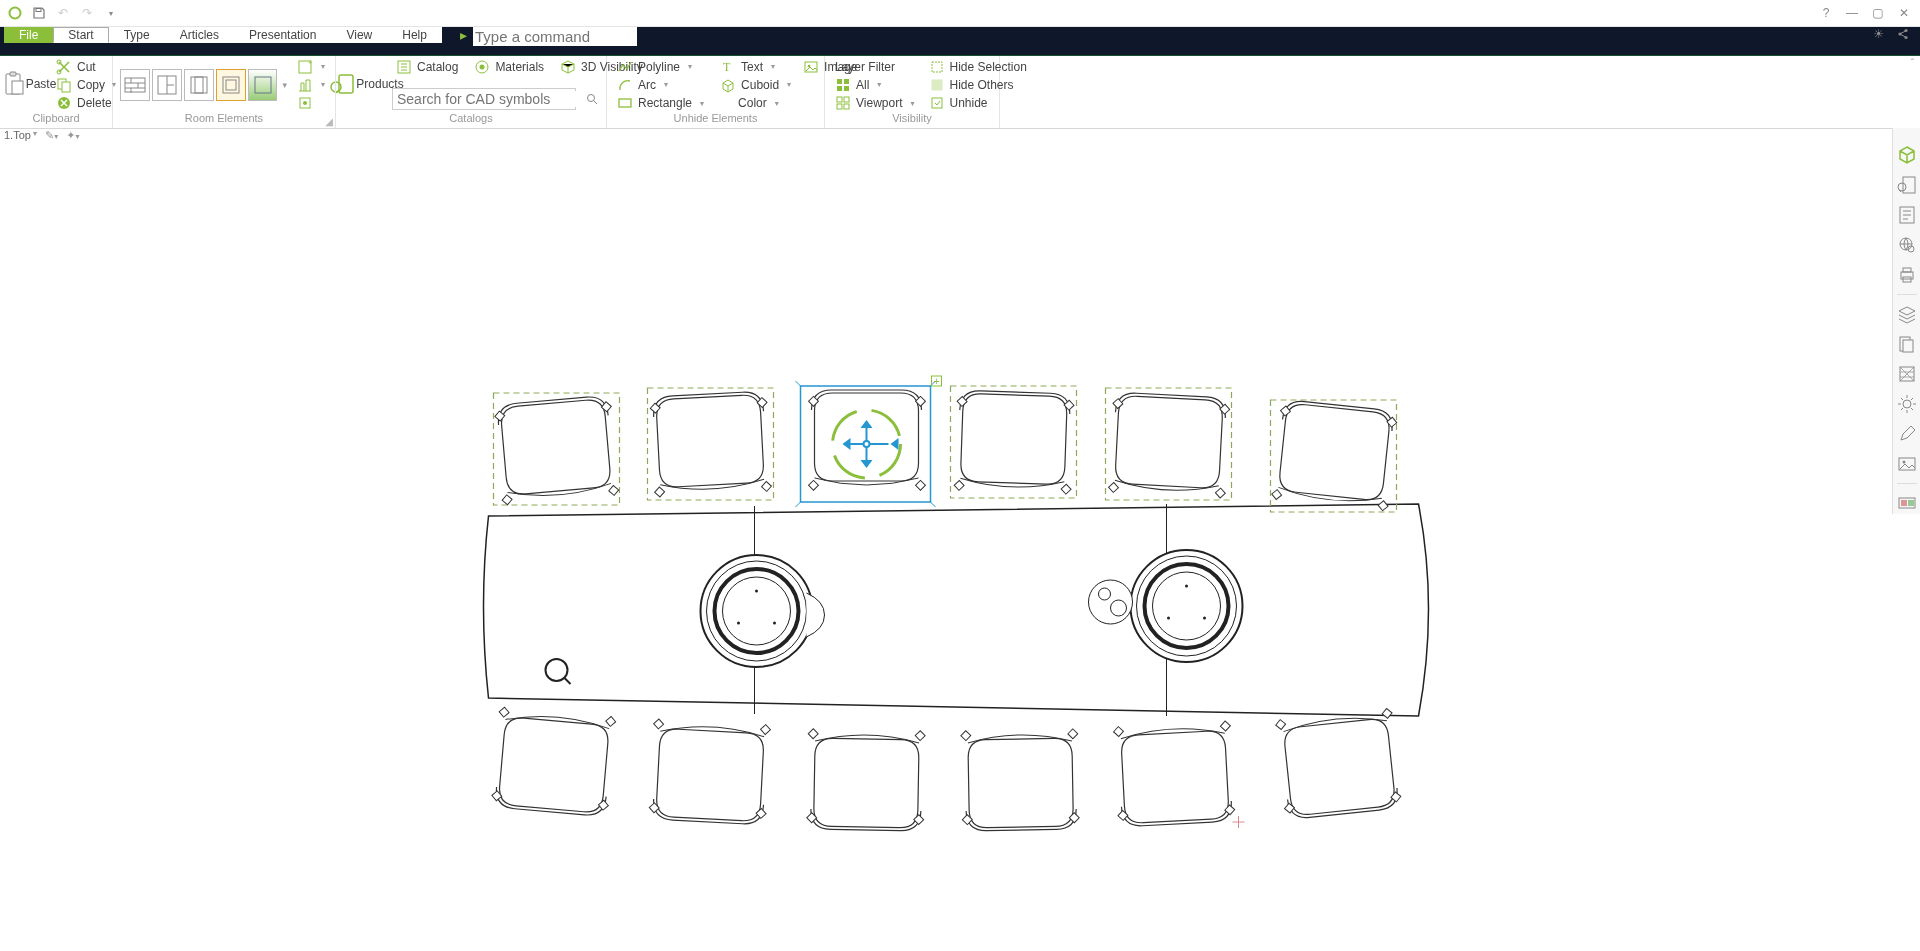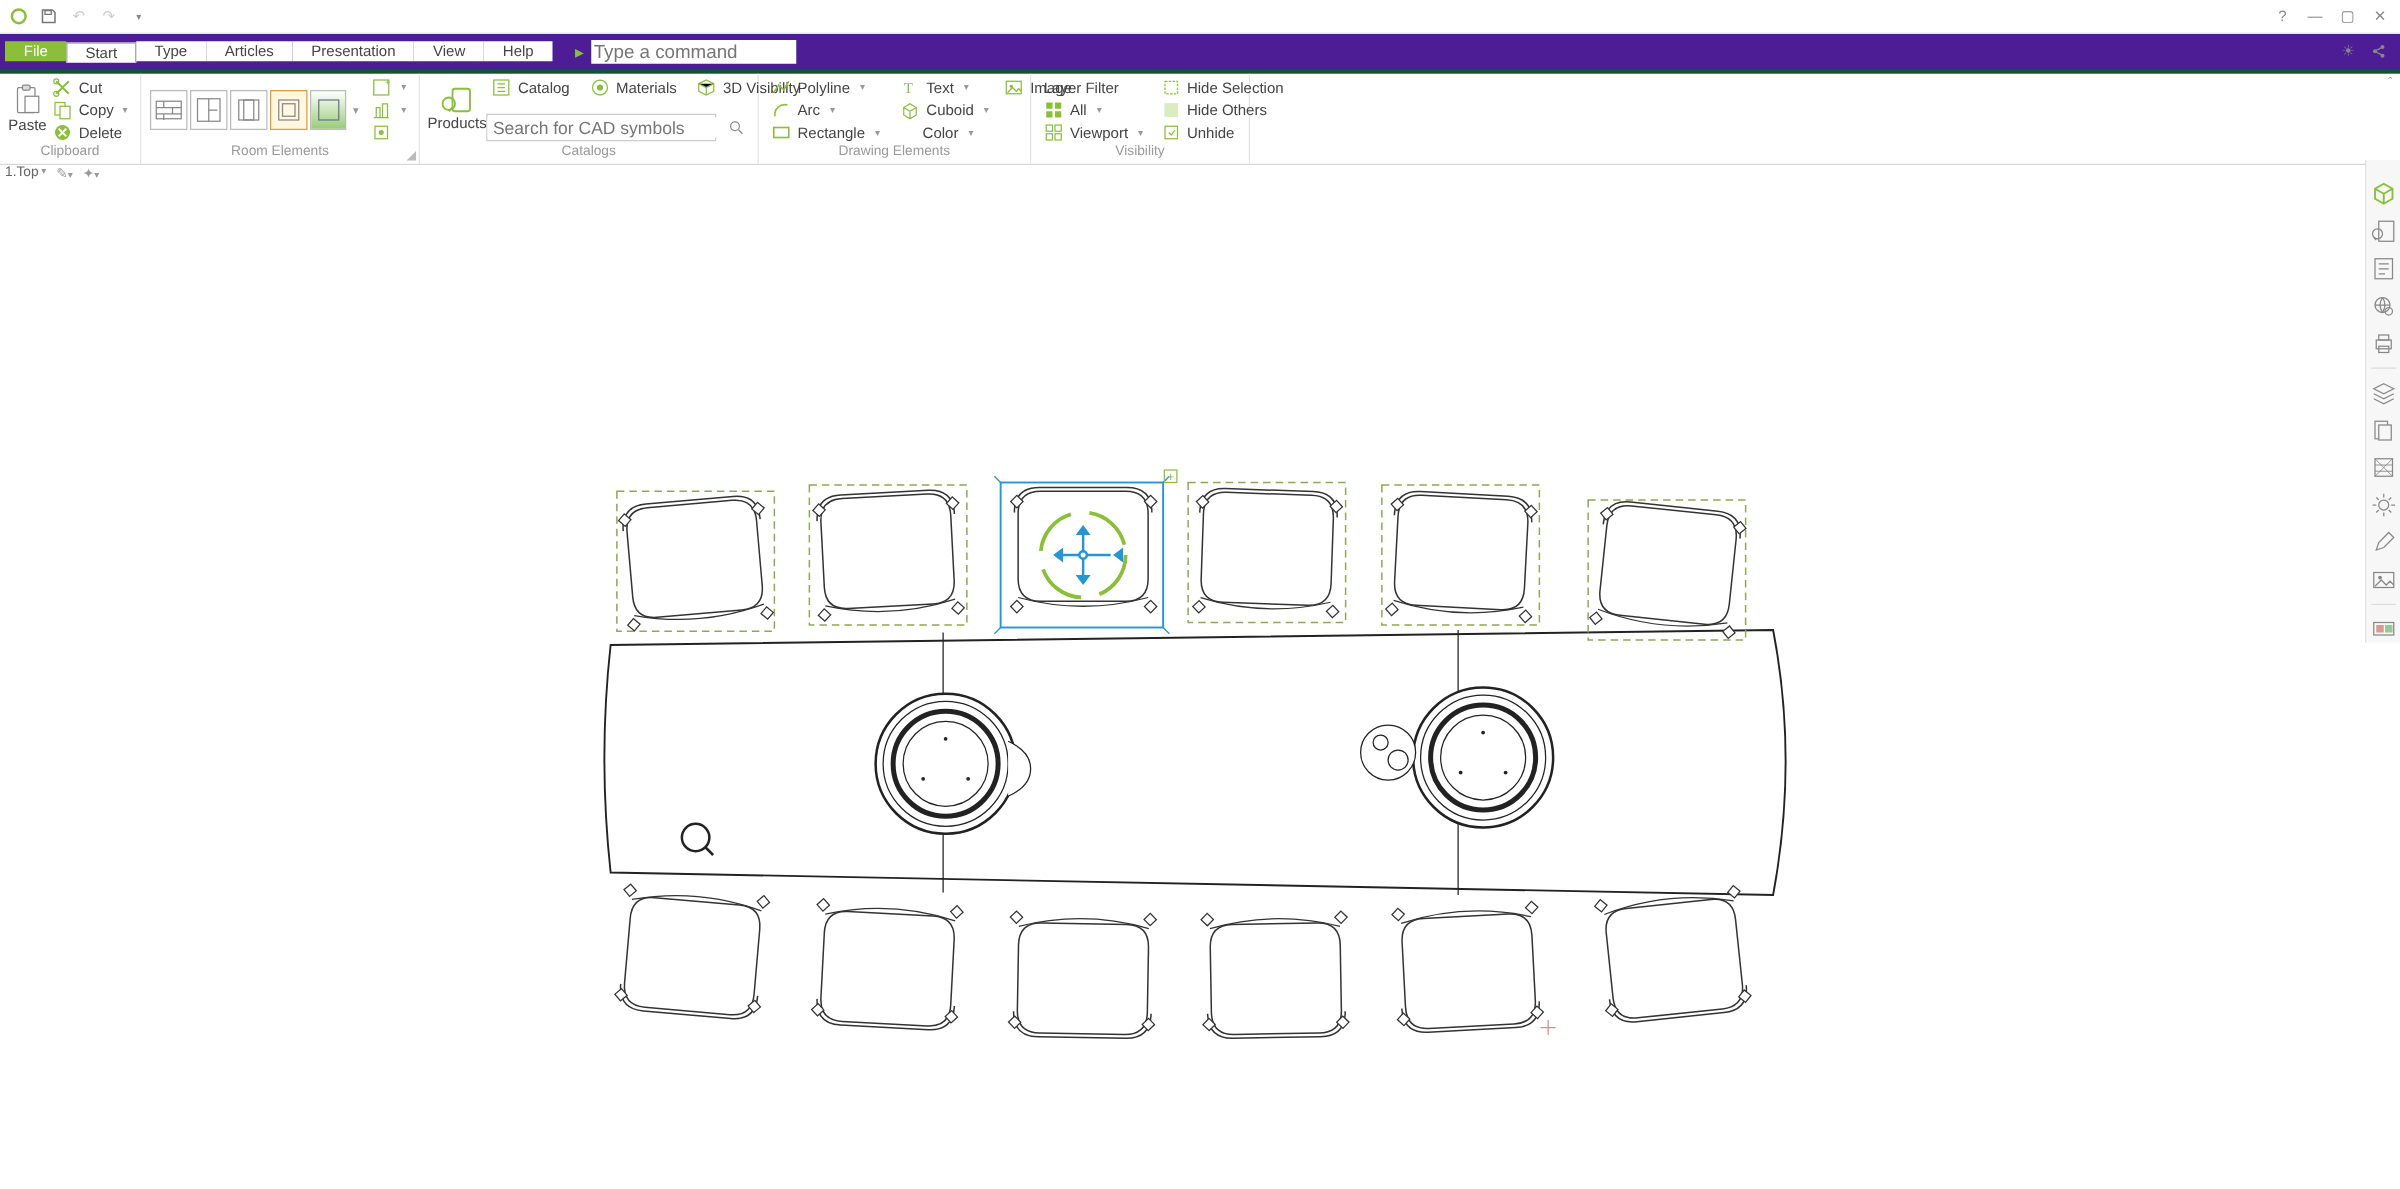--- a/index.html
+++ b/index.html
@@ -4,32 +4,32 @@
 <style>
 html,body{margin:0;padding:0;font-family:"Segoe UI",Arial,sans-serif;font-size:12px;color:#333;background:#fff;height:100%;overflow:hidden}
 .titlebar{height:26px;display:flex;align-items:center;background:#fff;border-bottom:1px solid #e5e5e5;position:relative}
 .qat{display:flex;align-items:center;gap:6px;padding:0 6px}
 .qat-btn{width:18px;height:18px;display:flex;align-items:center;justify-content:center;color:#888}
 .title{position:absolute;left:0;right:0;text-align:center;font-size:14px;pointer-events:none}
 .title .doc{color:#333}
 .title .app{color:#8bbf3a}
 .winbtns{margin-left:auto;display:flex;gap:10px;padding:0 8px;color:#888}
 .winbtns span{width:16px;text-align:center}
-.menubar{height:28px;display:flex;align-items:center;border-bottom:4px solid #14532d;background:#4c1d95;padding-left:4px}
+.menubar{height:28px;display:flex;align-items:flex-start;border-bottom:1px solid #14532d;background:#0f172a;padding-left:4px}
 .menu-tab{padding:0 14px;display:flex;align-items:center;color:#444;border:1px solid transparent;background:#fff}
 .menu-tab.file{background:#8bbf3a;color:#fff}
 .menu-tab.active{border:1px solid #aaa;border-bottom-color:#fff;margin-bottom:-1px}
 .cmd-icon{margin-left:18px;display:flex;align-items:center;color:#8bbf3a;font-size:14px}
 .cmd-input{border:none;outline:none;color:#999;font-size:15px;width:160px;margin-left:6px}
 .menubar-right{margin-left:auto;display:flex;align-items:center;gap:12px;padding-right:10px;color:#888}
 .ribbon{height:72px;display:flex;background:#fff;border-bottom:1px solid #d8d8d8}
 .rgroup{display:flex;flex-direction:column;border-right:1px solid #e5e5e5;padding:2px 6px 0 6px}
 .rgroup .body{flex:1;display:flex;align-items:flex-start}
 .rgroup .label{height:16px;text-align:center;font-size:11px;color:#999}
-.vbtn{display:flex;flex-direction:column;align-items:center;justify-content:center;width:46px;height:52px;color:#444}
+.vbtn{display:flex;flex-direction:row;align-items:center;justify-content:center;width:46px;height:52px;color:#444}
 .sbtn{display:flex;align-items:center;height:17.5px;gap:5px;color:#444;padding:0 4px;white-space:nowrap}
 .sbtn svg,.vbtn svg{flex-shrink:0}
 .stack{display:flex;flex-direction:column;justify-content:center;height:54px;gap:1px}
 .room-ico{width:30px;height:30px;border:1px solid #bbb;display:flex;align-items:center;justify-content:center;margin:0 1px}
 .room-ico.sel{border-color:#e0a030;background:#fff7e0}
 .search-box{display:flex;align-items:center;border:1px solid #ccc;height:20px;width:182px;margin-top:4px}
 .search-box input{border:none;outline:none;flex:1;padding:0 4px;font-size:14px;color:#888}
 .dd::after{content:"▾";font-size:8px;color:#999;margin-left:3px}
 .viewport-hdr{height:18px;border-bottom:1px solid #d8d8d8;background:#fff;display:flex;align-items:flex-start;padding:0 4px;font-size:11px;color:#666;position:relative}
 .viewport-hdr .rchev{position:absolute;right:6px;color:#999}
@@ -285,21 +285,21 @@
               <rect x="2" y="3" width="12" height="10" fill="none" stroke="#8bbf3a"></rect>
               <circle cx="6" cy="7" r="1.3" fill="#8bbf3a"></circle>
               <path d="M3 12l4-4 3 3 2-2 2 2" fill="none" stroke="#8bbf3a"></path>
             </svg>
             <span>Image</span>
           </div>
         <div style="height:17px"></div>
         <div style="height:17px"></div>
       </div>
     </div>
-    <div class="label">Drawing Elements</div>
+    <div class="label">Unhide Elements</div>
   </div>
 
   <div class="rgroup" style="width:162px">
     <div class="body">
       <div class="stack">
         <div class="sbtn">
             <span>Layer Filter</span>
           </div>
         <div class="sbtn dd">
             <svg class="icon16" viewBox="0 0 16 16">

